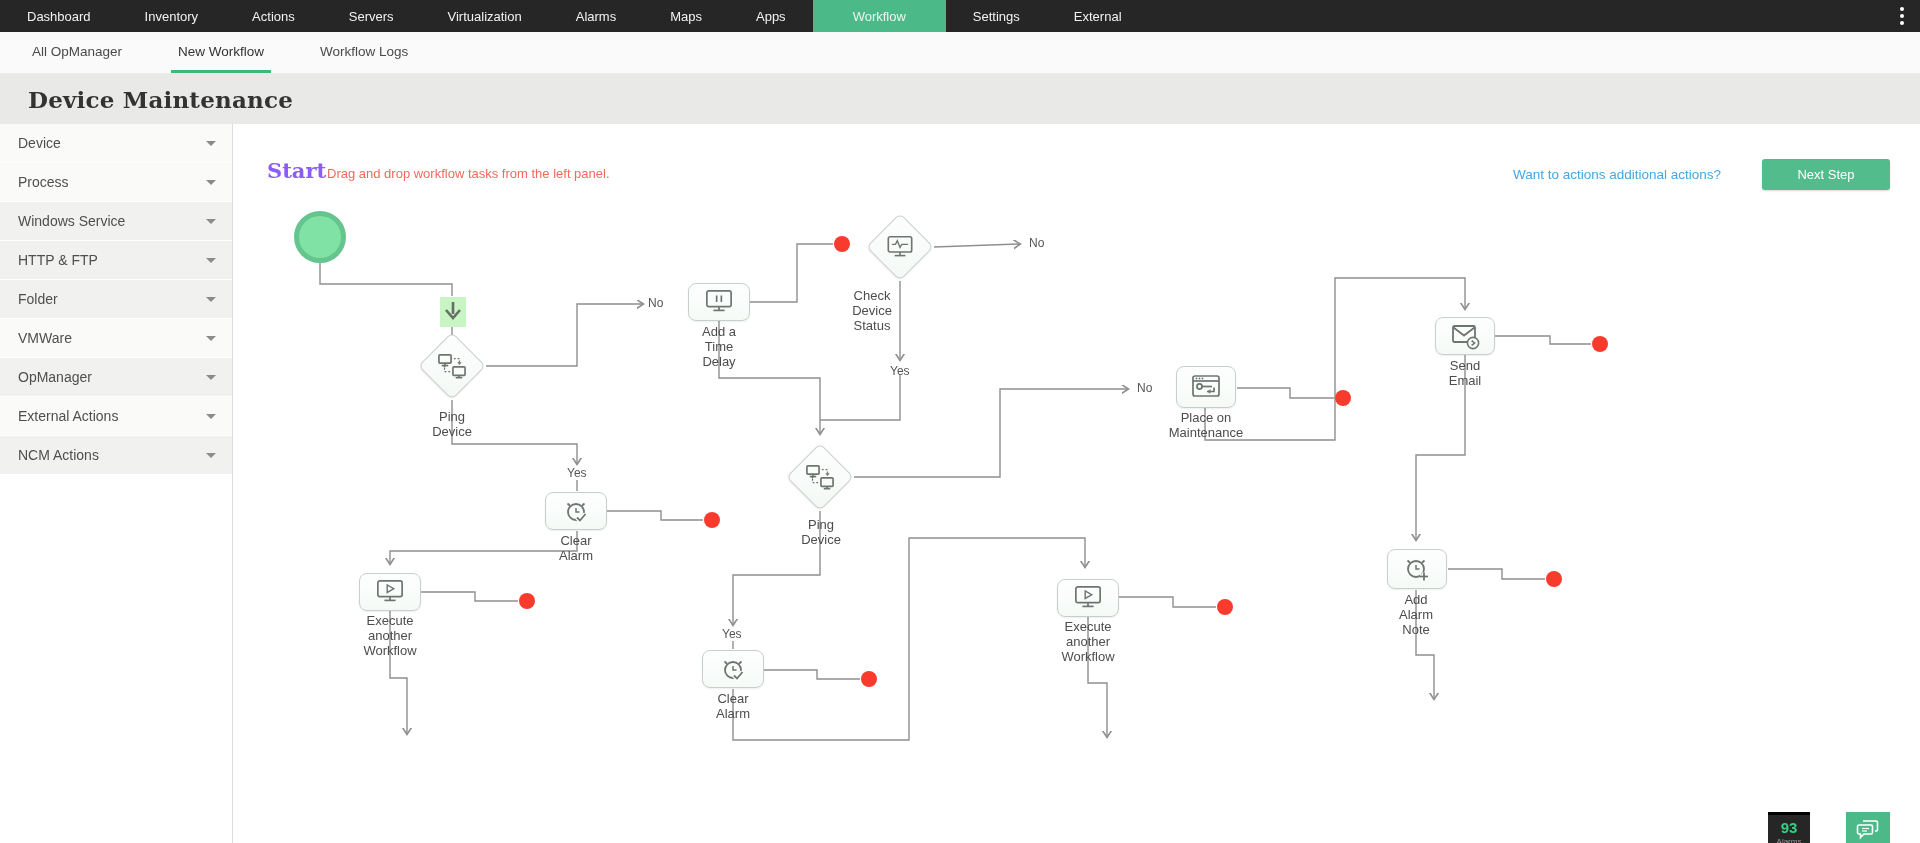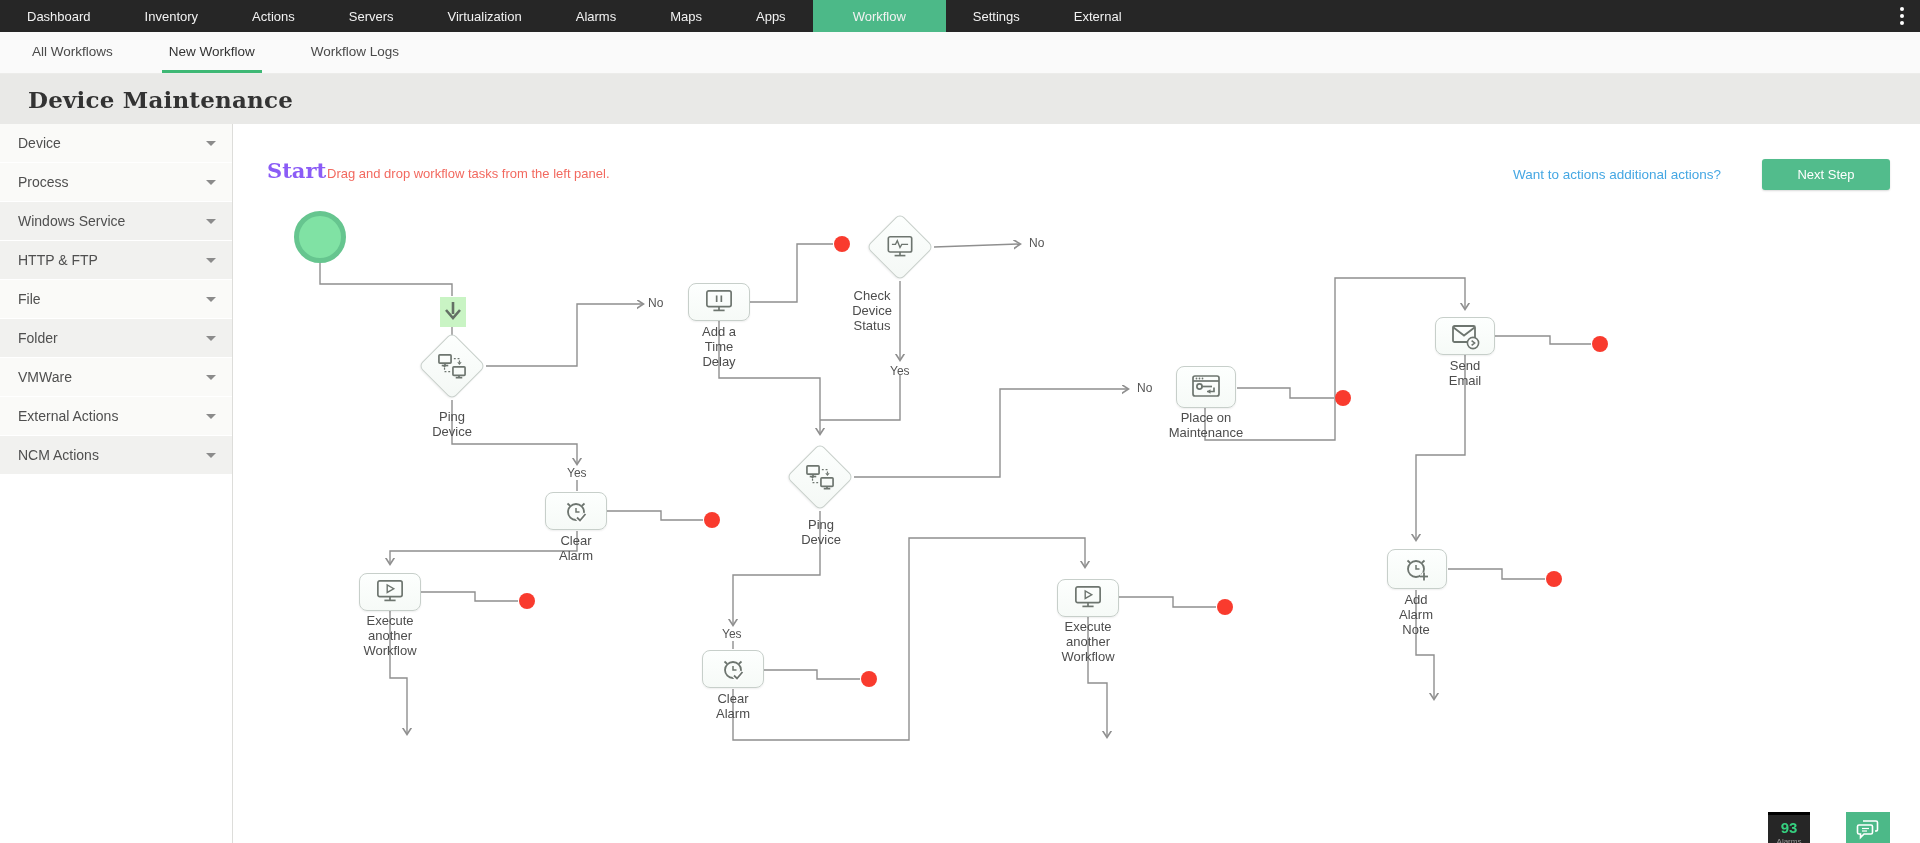--- a/index.html
+++ b/index.html
@@ -101,21 +101,21 @@
   <div class="nav-item">Settings</div>
   <div class="nav-item">External</div>
   <div class="kebab">
       <i></i>
       <i></i>
       <i></i>
     </div>
 </div>
 
 <div class="tabbar">
-  <div class="tab">All Workflows</div>
+  <div class="tab">All OpManager</div>
   <div class="tab active">New Workflow</div>
   <div class="tab">Workflow Logs</div>
 </div>
 
 <div class="titlebar">
   <div class="title">Device Maintenance</div>
 </div>
 
 <div class="sidebar">
   <div class="side-item">
@@ -127,30 +127,30 @@
     <span class="caret"></span>
     </div>
   <div class="side-item alt">
     <span>Windows Service</span>
     <span class="caret"></span>
     </div>
   <div class="side-item alt">
     <span>HTTP &amp; FTP</span>
     <span class="caret"></span>
     </div>
-  <div class="side-item">
-    <span>File</span>
-    <span class="caret"></span>
-    </div>
   <div class="side-item alt">
     <span>Folder</span>
     <span class="caret"></span>
     </div>
   <div class="side-item">
     <span>VMWare</span>
+    <span class="caret"></span>
+    </div>
+  <div class="side-item alt">
+    <span>OpManager</span>
     <span class="caret"></span>
     </div>
   <div class="side-item">
     <span>External Actions</span>
     <span class="caret"></span>
     </div>
   <div class="side-item alt">
     <span>NCM Actions</span>
     <span class="caret"></span>
     </div>

